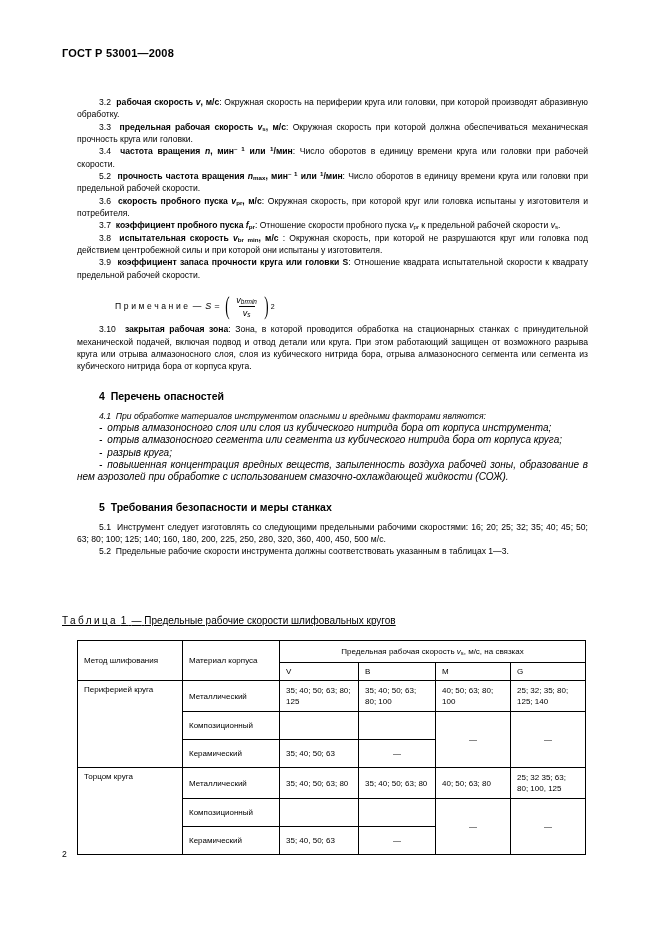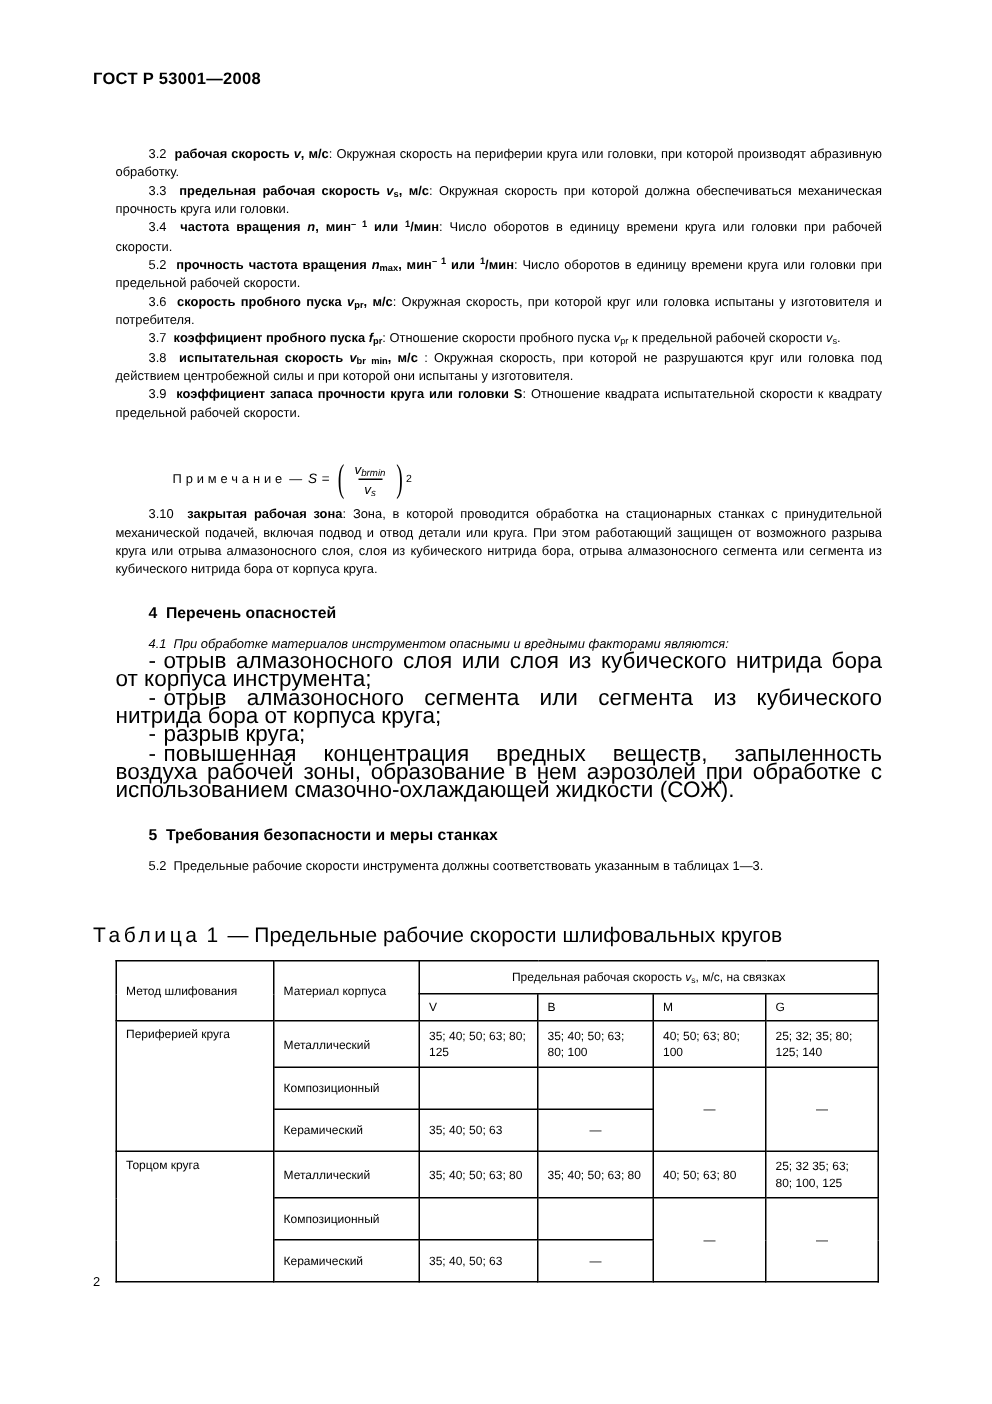--- a/index.html
+++ b/index.html
@@ -43,21 +43,21 @@
     text-align: justify;
     text-indent: 22px;
     hyphens: manual;
   }
   .b { font-weight: bold; }
   .i { font-style: italic; }
   sub { font-size: 0.72em; vertical-align: -0.22em; line-height: 0; }
   sup { font-size: 0.72em; vertical-align: 0.45em; line-height: 0; }
 
   .note-line {
-    margin: 23px 0 0 0;
+    margin: 10px 0 0 0;
     padding-left: 38px;
     font-size: 8.6px;
     display: flex;
     align-items: center;
     height: 30px;
   }
   .note-label {
     letter-spacing: 2.6px;
     white-space: nowrap;
   }
@@ -95,33 +95,35 @@
     text-indent: 22px;
   }
   .sec-gap { height: 8px; }
 
   ul.dashlist {
     list-style: none;
     margin: 0;
     padding: 0;
   }
   ul.dashlist li {
-    font-size: 15px;
+    font-size: 10px;
     line-height: 12.35px;
+    font-style: italic;
     text-align: justify;
     text-indent: 22px;
   }
   ul.dashlist li .dash { margin-right: 5px; }
 
   .tbl-caption {
     position: absolute;
     left: 62px;
     top: 615px;
-    font-size: 14px;
+    font-size: 10px;
     white-space: nowrap;
+    text-decoration: underline;
   }
   .tbl-caption .sp { letter-spacing: 2.4px; }
 
   table.speeds {
     position: absolute;
     left: 77px;
     top: 640px;
     width: 508px;
     border-collapse: collapse;
     font-size: 8px;
@@ -238,20 +240,23 @@
       <li><span class="dash">-</span><span>разрыв круга;</span></li>
       <li><span class="dash">-</span><span>повышенная концентрация вредных веществ, запыленность воздуха рабочей зоны, образование в нем аэрозолей при обработке с использованием смазочно-охлаждающей жидкости (СОЖ).</span></li>
     </ul>
 
     <h2 class="sec">
       <span>5</span>&nbsp;&nbsp;<span>Требования безопасности и меры станках</span>
     </h2>
     <div class="sec-gap"></div>
 
     <p class="cl">
+      <span>5.1</span>&nbsp;&nbsp;<span>Инструмент следует изготовлять со следующими предельными рабочими скоростями: 16; 20; 25; 32; 35; 40; 45; 50; 63; 80; 100; 125; 140; 160, 180, 200, 225, 250, 280, 320, 360, 400, 450, 500 м/с.</span>
+    </p>
+    <p class="cl">
       <span>5.2</span>&nbsp;&nbsp;<span>Предельные рабочие скорости инструмента должны соответствовать указанным в таблицах 1—3.</span>
     </p>
   </div>
 
   <div class="tbl-caption">
     <span class="sp">Таблица</span>
     <span class="sp">1</span>
     <span>—</span>
     <span>Предельные рабочие скорости шлифовальных кругов</span>
   </div>

